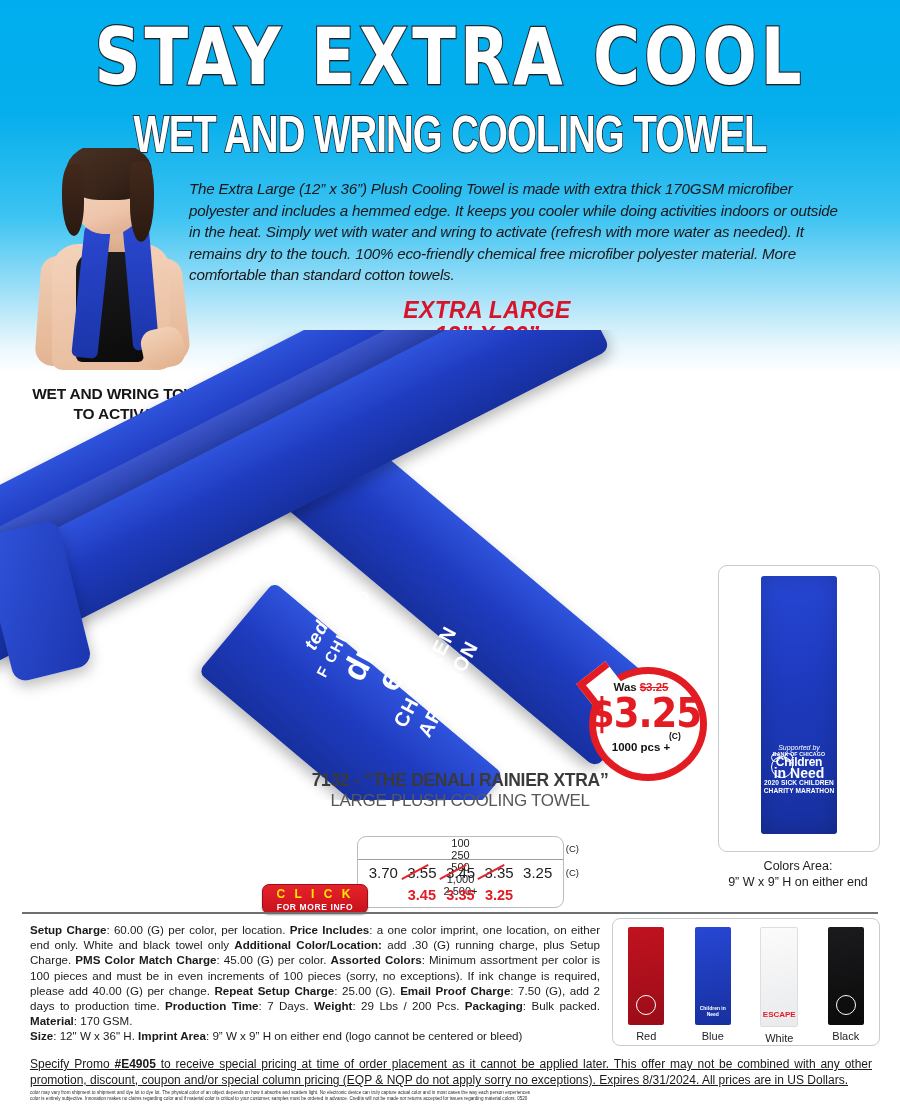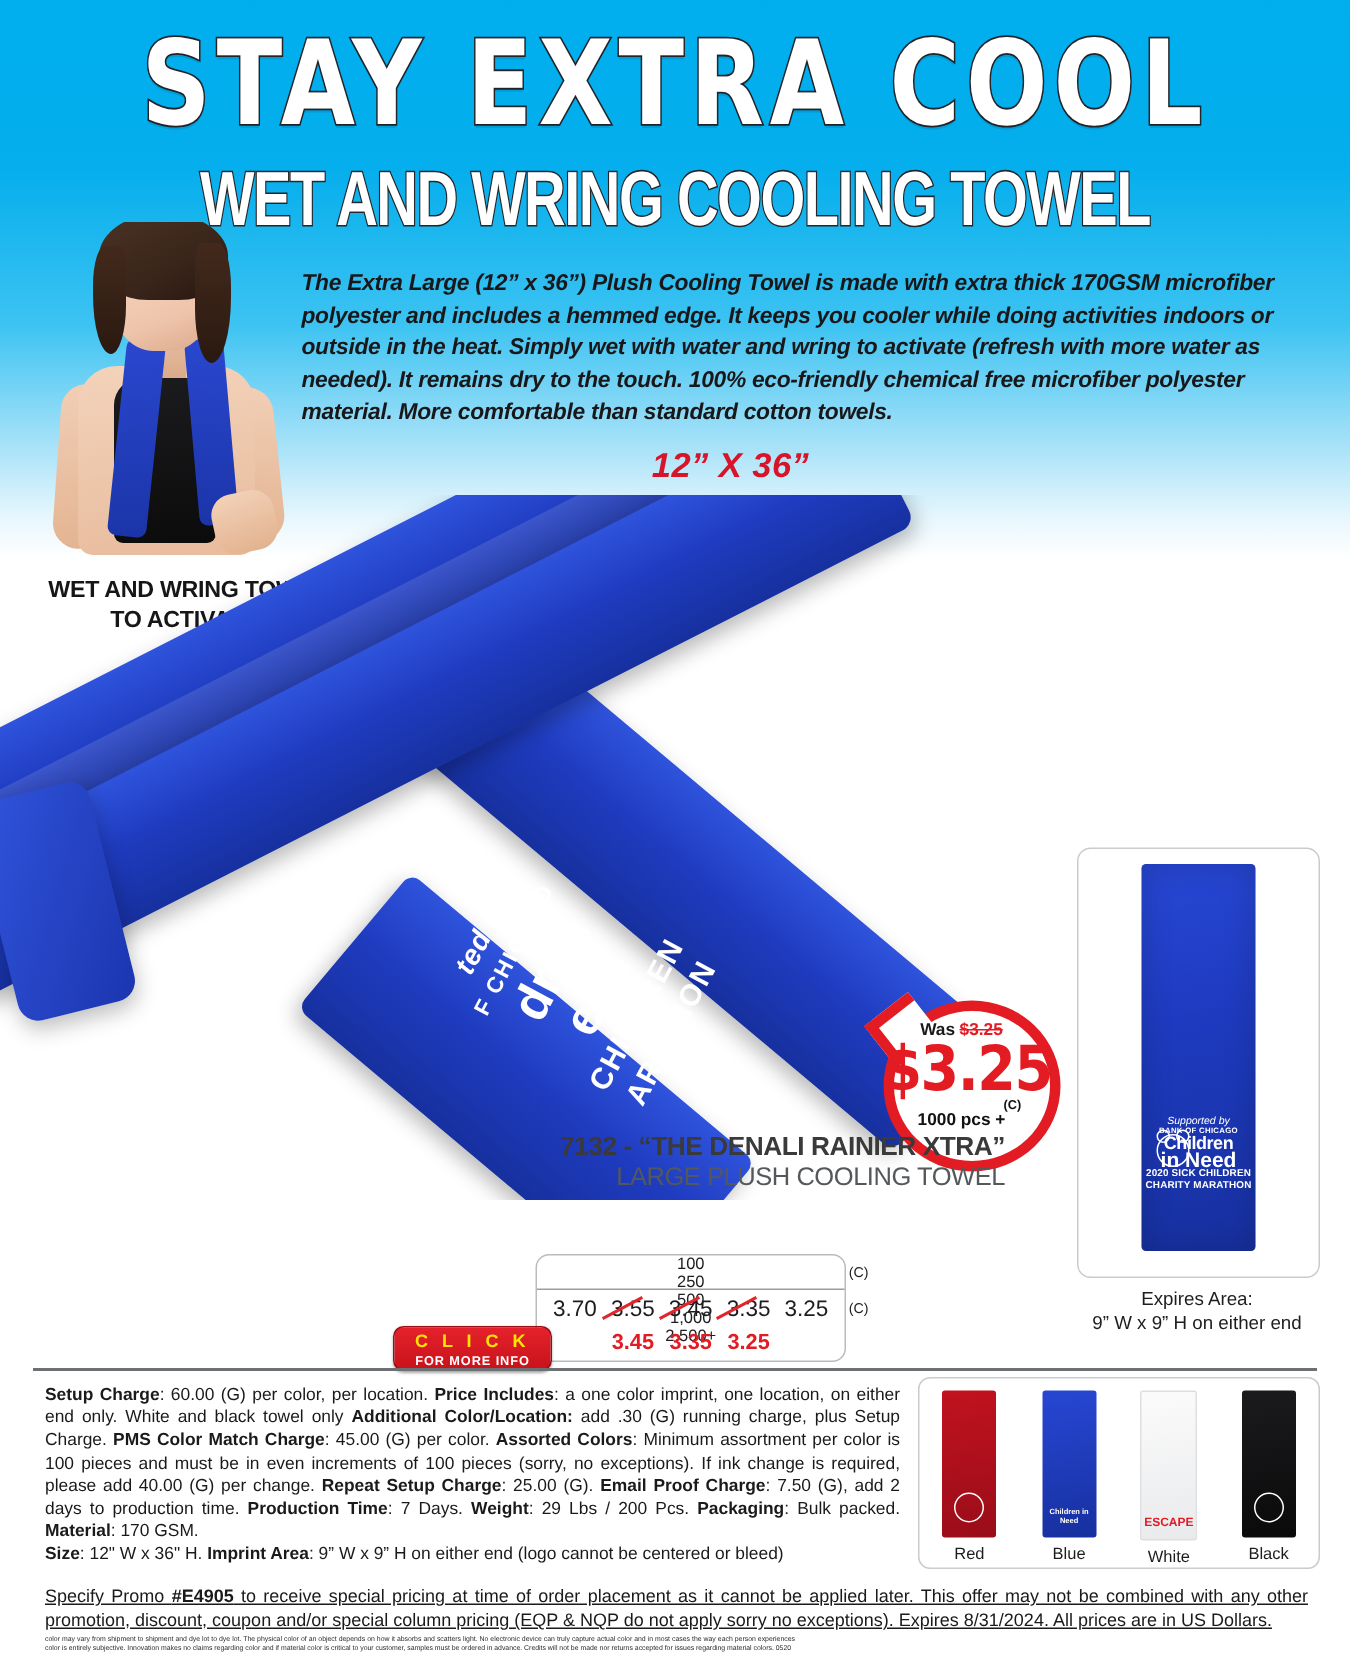--- a/index.html
+++ b/index.html
@@ -28,23 +28,23 @@
     position:absolute;left:0;top:108px;width:900px;text-align:center;
     font-family:"Liberation Sans", sans-serif;
     font-weight:700;font-size:40px;line-height:40px;letter-spacing:-1px;
     color:#ffffff;
     -webkit-text-stroke:1.6px #23262b;
     paint-order:stroke fill;
     transform:scaleY(1.28) scaleX(0.96);transform-origin:top center;
   }
   
   .desc{
-    position:absolute;left:201px;top:178px;width:662px;
+    position:absolute;left:189px;top:178px;width:662px;
     font-family:"Liberation Sans", sans-serif;
-    font-style:italic;font-weight:700;font-size:15.2px;line-height:21.5px;
+    font-style:italic;font-weight:400;font-size:15.2px;line-height:21.5px;
     color:#18181a;letter-spacing:-.2px;
   }
   
   .xl{
     position:absolute;left:352px;top:298px;width:270px;text-align:center;
     font-family:"Liberation Sans", sans-serif;
     font-style:italic;font-weight:700;font-size:23px;line-height:25px;
     color:#D7142A;letter-spacing:.3px;
   }
   
@@ -161,21 +161,21 @@
     font-size:37px;font-weight:700;color:#E31B23;letter-spacing:-1px;line-height:40px;
     transform:scaleY(1.12);transform-origin:top center;
   }
   .burst-qty{
     position:absolute;left:6px;top:78px;width:104px;text-align:center;
     font-size:11.5px;font-weight:700;color:#111;
   }
   .burst-c{position:absolute;left:86px;top:68px;font-size:8.5px;font-weight:700;color:#111;}
   
   .prod-title{
-    position:absolute;left:250px;top:754px;width:420px;text-align:right;
+    position:absolute;left:250px;top:770px;width:420px;text-align:center;
     font-weight:700;font-size:17.5px;line-height:20px;color:#3a3a3a;letter-spacing:-.3px;
   }
   .prod-title .sub{font-weight:400;font-size:17px;color:#55585a;display:block;margin-top:1px;}
   
   .ptable{
     position:absolute;left:357px;top:836px;width:205px;height:70px;
     border:1px solid #b9bcbe;border-radius:9px;background:#fff;
   }
   .prow{display:flex;align-items:center;padding:0 6px;}
   .prow.head{height:22px;flex-direction:column;}
@@ -271,20 +271,21 @@
 </head>
 <body>
 
 <div class="sky"></div>
 <div class="headline">STAY EXTRA COOL</div>
 <div class="subhead">WET AND WRING COOLING TOWEL</div>
 
 <div class="desc">The Extra Large (12” x 36”) Plush Cooling Towel is made with extra thick 170GSM microfiber polyester and includes a hemmed edge. It keeps you cooler while doing activities indoors or outside in the heat. Simply wet with water and wring to activate (refresh with more water as needed). It remains dry to the touch. 100% eco-friendly chemical free microfiber polyester material. More comfortable than standard cotton towels.</div>
 
 <div class="xl">
+  <div>EXTRA LARGE</div>
   <div>12” X 36”</div>
 </div>
 
 <div class="model">
   <div class="m-bg">
     <div class="m-armL"></div>
     <div class="m-armR"></div>
     <div class="m-body"></div>
     <div class="m-neck"></div>
     <div class="m-top"></div>
@@ -382,21 +383,21 @@
     <div class="s1">Supported by</div>
     <div class="s2">BANK OF CHICAGO</div>
     <div class="imp-bear"></div>
     <div class="s3">Children</div>
     <div class="s4">in Need</div>
     <div class="s5">2020 SICK CHILDREN</div>
     <div class="s5">CHARITY MARATHON</div>
   </div>
 </div>
 <div class="imp-caption">
-  <div>Expires Area:</div>
+  <div>Colors Area:</div>
   <div>9” W x 9” H on either end</div>
 </div>
 
 <div class="rule"></div>
 <div class="specs"><b>Setup Charge</b>: 60.00 (G) per color, per location. <b>Price Includes</b>: a one color imprint, one location, on either end only. White and black towel only <b>Additional Color/Location:</b> add .30 (G) running charge, plus Setup Charge. <b>PMS Color Match Charge</b>: 45.00 (G) per color. <b>Assorted Colors</b>: Minimum assortment per color is 100 pieces and must be in even increments of 100 pieces (sorry, no exceptions). If ink change is required, please add 40.00 (G) per change. <b>Repeat Setup Charge</b>: 25.00 (G). <b>Email Proof Charge</b>: 7.50 (G), add 2 days to production time. <b>Production Time</b>: 7 Days. <b>Weight</b>: 29 Lbs / 200 Pcs. <b>Packaging</b>: Bulk packed. <b>Material</b>: 170 GSM.<br><b>Size</b>: 12" W x 36" H. <b>Imprint Area</b>: 9” W x 9” H on either end (logo cannot be centered or bleed)</div>
 
 <div class="colors">
   <div class="sw">
     <div class="sw-img sw-red">
       <div class="sw-mark w">

